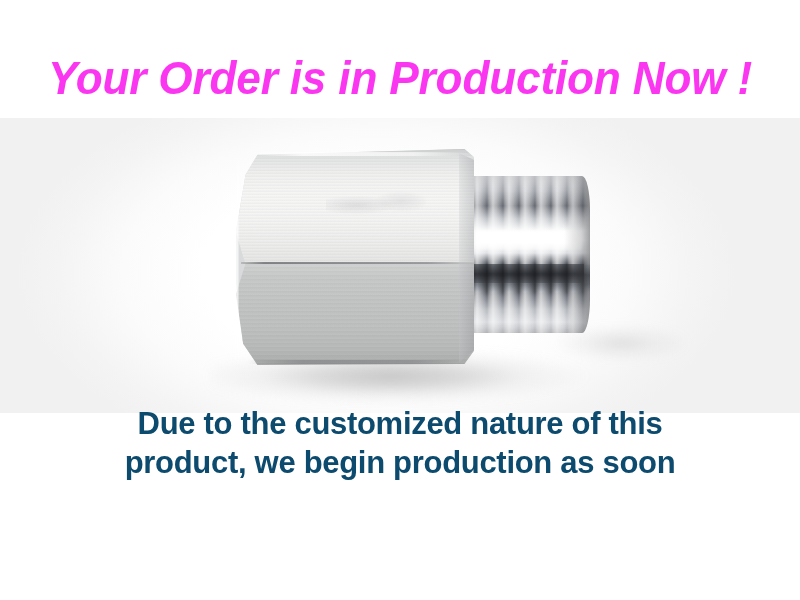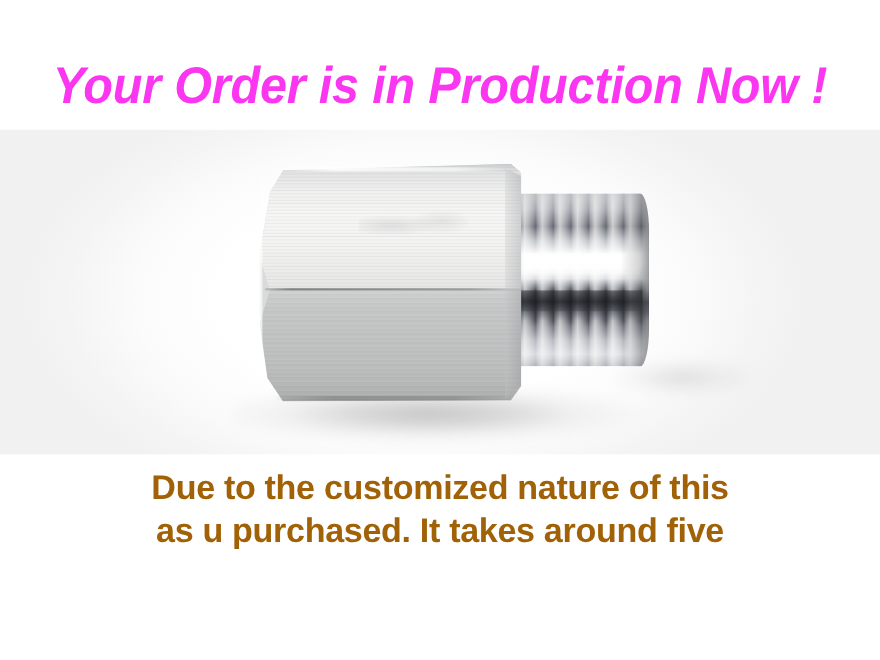--- a/index.html
+++ b/index.html
@@ -283,28 +283,28 @@
     background: linear-gradient(to bottom,
       #e4e5e6 0%, #c3c5c7 16%, #f4f4f4 34%, #ffffff 42%,
       #9c9ea1 58%, #4a4c50 66%, #7c7e82 76%, #c5c7c9 92%, #dcdddf 100%);
     box-shadow: inset -2px 0 4px rgba(0,0,0,0.20);
   }
 
   
   .body-copy {
     position: absolute;
     left: 60px;
-    top: 424px;
+    top: 404px;
     width: 680px;
     text-align: center;
     font-family: "Liberation Sans", sans-serif;
     font-weight: bold;
     font-size: 31px;
     line-height: 39px;
-    color: #a16207;
+    color: #0c4a6e;
     letter-spacing: -0.3px;
     -webkit-font-smoothing: antialiased;
   }
   .body-copy .line { display: block; white-space: nowrap; }
 </style>
 </head>
 <body>
 
 <div id="canvas">
 
@@ -334,16 +334,16 @@
       <div class="hex-chamfer-right"></div>
       <div class="hex-rim-top"></div>
       <div class="hex-rim-bottom"></div>
       <div class="hex-scuff"></div>
     </div>
 
   </div>
 
   <div class="body-copy">
     <span class="line">Due to the customized nature of this</span>
-    <span class="line">as u purchased. It takes around five</span>
+    <span class="line">product, we begin production as soon</span>
   </div>
 
 </div>
 
 </body></html>

